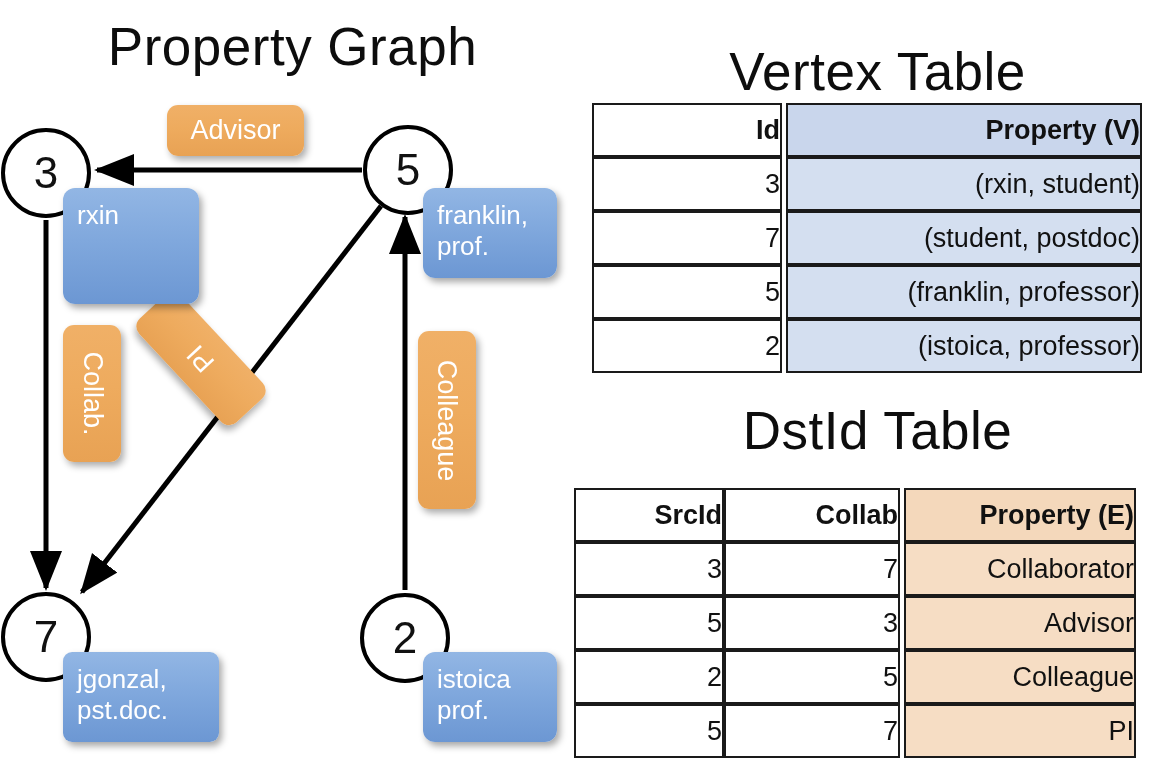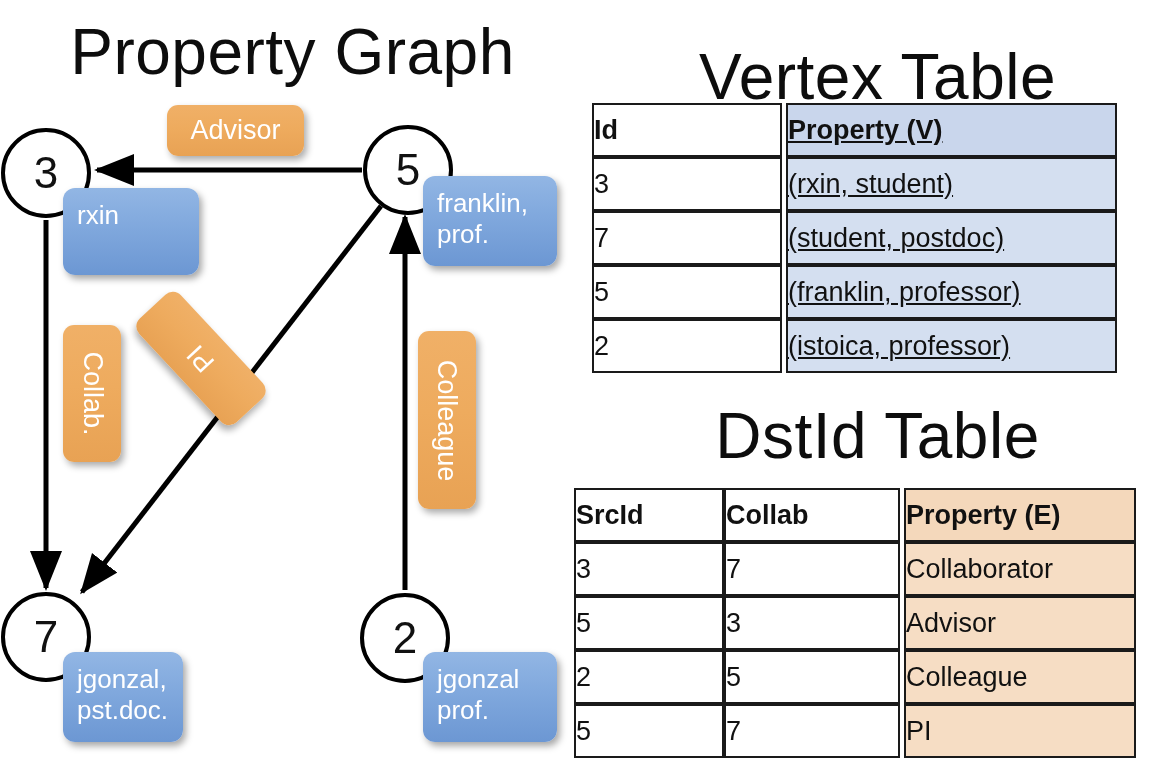--- a/index.html
+++ b/index.html
@@ -14,21 +14,21 @@
     overflow: hidden;
     font-family: "Liberation Sans", sans-serif;
     color: #000000;
   }
 
   
   .title {
     position: absolute;
     font-family: "Liberation Sans", sans-serif;
     font-weight: 300;
-    font-size: 64px;
+    font-size: 53px;
     line-height: 1;
     letter-spacing: 0.5px;
     color: #0d0d0d;
     white-space: nowrap;
     text-align: center;
   }
   #title-property-graph { left: 0; top: 20px; width: 585px; }
   #title-vertex-table   { left: 585px; top: 18px; width: 585px; margin-top: 27px; }
   #title-edge-table     { left: 585px; top: 404px; width: 585px; }
 
@@ -78,23 +78,23 @@
     box-shadow: 3px 4px 7px rgba(0,0,0,0.35);
     color: #ffffff;
     font-family: "Liberation Sans", sans-serif;
     font-weight: 300;
     font-size: 26px;
     line-height: 31px;
     padding: 12px 0 0 14px;
     box-sizing: border-box;
     z-index: 4;
   }
-  #vbox-rxin     { left: 63px;  top: 188px; width: 136px; height: 87px; }
-  #vbox-franklin { left: 423px; top: 176px; width: 134px; height: 90px; }
-  #vbox-jgonzal  { left: 63px;  top: 652px; width: 120px; height: 90px; }
+  #vbox-rxin     { left: 63px;  top: 188px; width: 136px; height: 116px; }
+  #vbox-franklin { left: 423px; top: 188px; width: 134px; height: 90px; }
+  #vbox-jgonzal  { left: 63px;  top: 652px; width: 156px; height: 90px; border-radius: 9px; }
   #vbox-istoica  { left: 423px; top: 652px; width: 134px; height: 90px; }
 
   
   .ebox {
     position: absolute;
     border-radius: 11px;
     background: linear-gradient(to bottom, #f0b067 0%, #eeab5e 45%, #e8a254 100%);
     box-shadow: 3px 4px 7px rgba(0,0,0,0.33);
     color: #ffffff;
     font-family: "Liberation Sans", sans-serif;
@@ -134,37 +134,37 @@
 
   
   .data-table {
     position: absolute;
     border-collapse: separate;
     border-spacing: 0;
     font-family: "Liberation Sans", sans-serif;
   }
   .data-table td, .data-table th {
     border: 2px solid #1a1a1a;
-    text-align: left;
+    text-align: right;
     font-weight: 300;
     font-size: 27px;
     color: #111111;
     padding: 0;
     box-sizing: border-box;
     line-height: 1;
   }
   .data-table th {
     font-weight: bold;
     font-size: 27px;
   }
 
   
   #vertex-table { left: 592px; top: 103px; }
   #vertex-table .col-id   { width: 190px; height: 54px; }
-  #vertex-table .col-prop { width: 331px; height: 54px; background: #d4dff0; text-decoration: underline; }
+  #vertex-table .col-prop { width: 356px; height: 54px; background: #d4dff0; }
   #vertex-table th.col-prop { background: #c9d6ec; }
   #vertex-table .sep { width: 4px; border: none; background: transparent; padding: 0; }
 
   
   #edge-table { left: 574px; top: 488px; }
   #edge-table .col-src { width: 150px; height: 54px; }
   #edge-table .col-dst { width: 176px; height: 54px; }
   #edge-table .col-prop { width: 232px; height: 54px; background: #f6ddc4; }
   #edge-table th.col-prop { background: #f4d8bb; }
   #edge-table .sep { width: 4px; border: none; background: transparent; padding: 0; }
@@ -214,21 +214,21 @@
   </div>
   <div class="vbox" id="vbox-franklin">
     <div>franklin,</div>
     <div>prof.</div>
   </div>
   <div class="vbox" id="vbox-jgonzal">
     <div>jgonzal,</div>
     <div>pst.doc.</div>
   </div>
   <div class="vbox" id="vbox-istoica">
-    <div>jgonzal</div>
+    <div>istoica</div>
     <div>prof.</div>
   </div>
 
   <div class="ebox" id="ebox-advisor">
     <span class="ebox-text">Advisor</span>
   </div>
   <div class="ebox" id="ebox-collab">
     <span class="ebox-text">Collab.</span>
   </div>
   <div class="ebox" id="ebox-pi">

